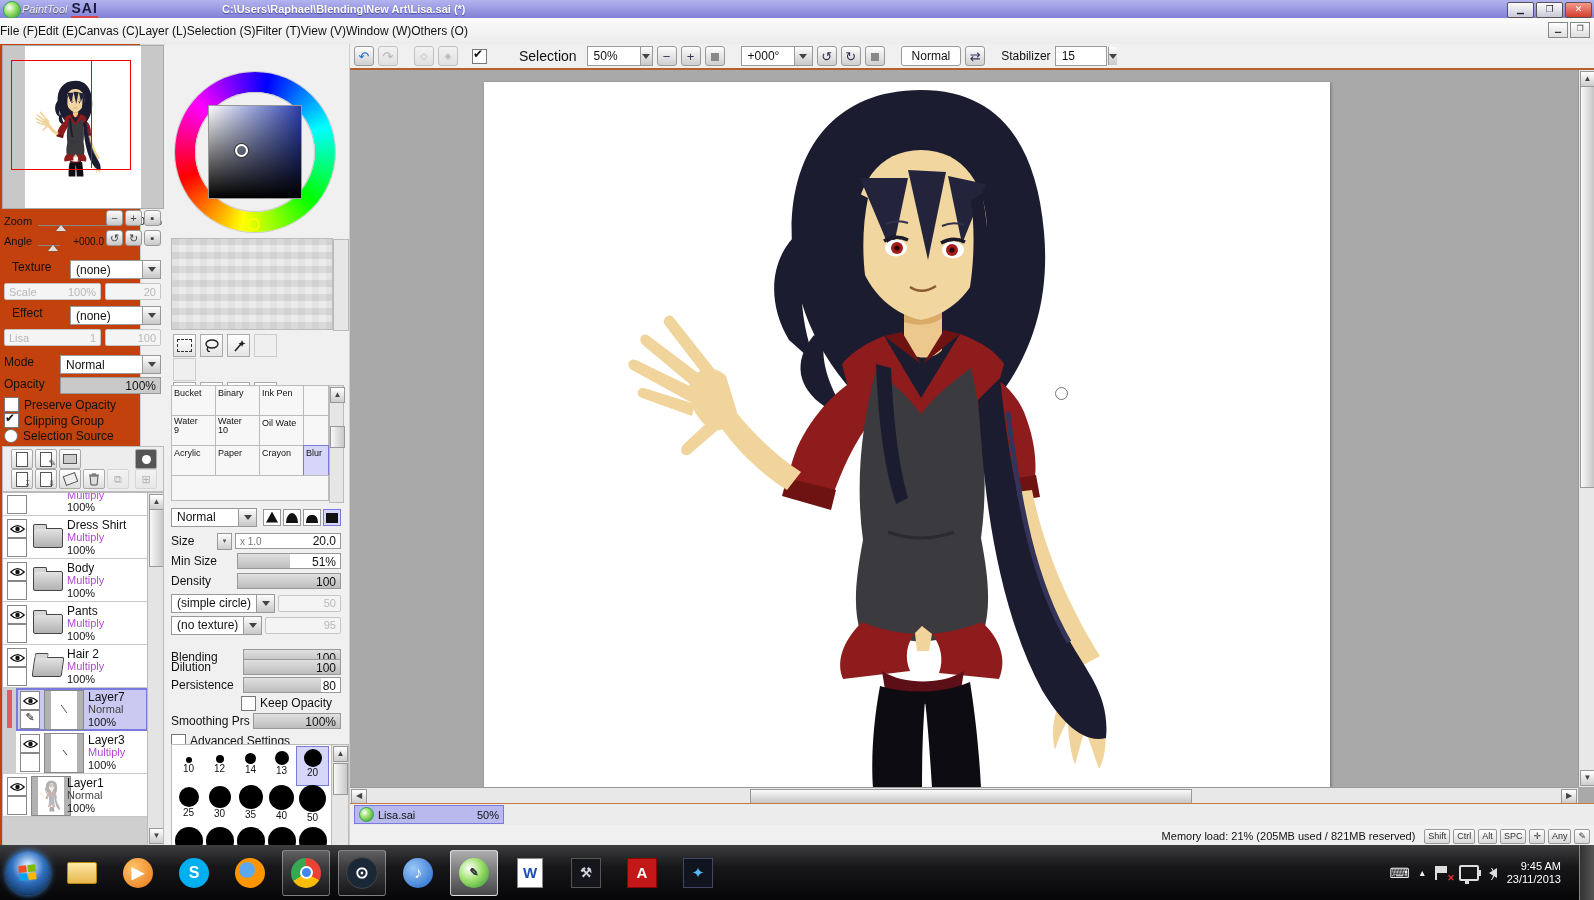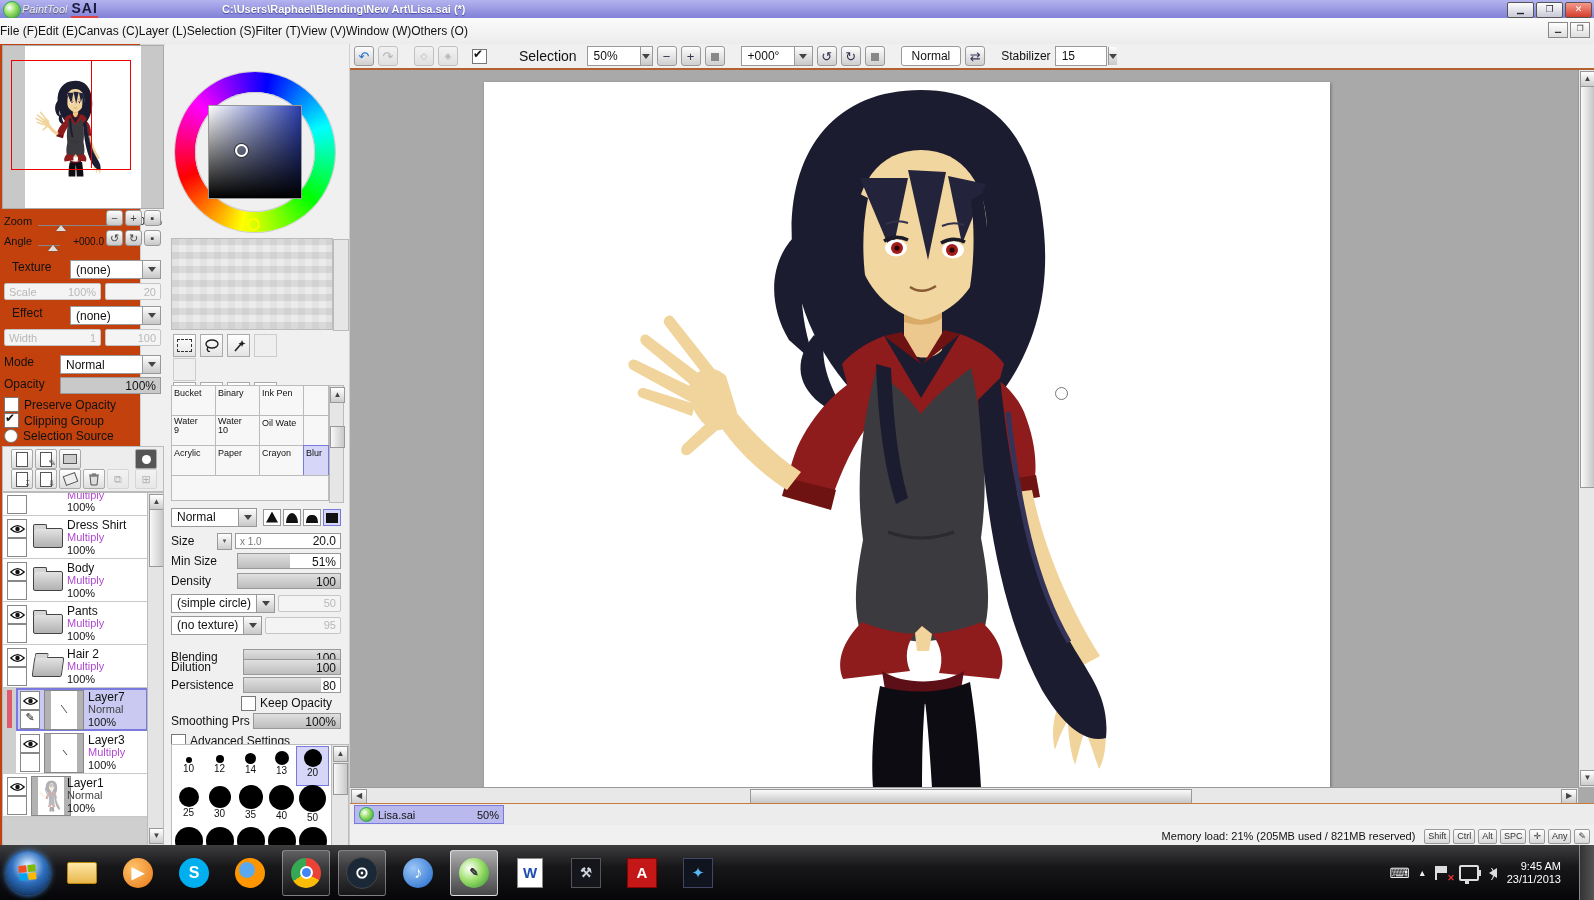--- a/index.html
+++ b/index.html
@@ -414,21 +414,21 @@
       <span class="plabel" style="width:58px;padding-left:8px;">Effect</span>
       <span class="dd">
         <span class="dval">(none)</span>
         <span class="dbtn">
             <span class="tri-dn"></span>
           </span>
       </span>
     </div>
     <div class="abs lrowflex" style="top:285px;gap:4px;">
       <span class="disfield" style="flex:1.9;">
-        <span>Width</span>
+        <span>Lisa</span>
         <span class="dfv">1</span>
       </span>
       <span class="disfield" style="flex:1;">
         <span class="dfv">100</span>
       </span>
     </div>
 
     <div class="abs lrowflex" style="top:311px;">
       <span class="plabel" style="width:56px;">Mode</span>
       <span class="dd">

